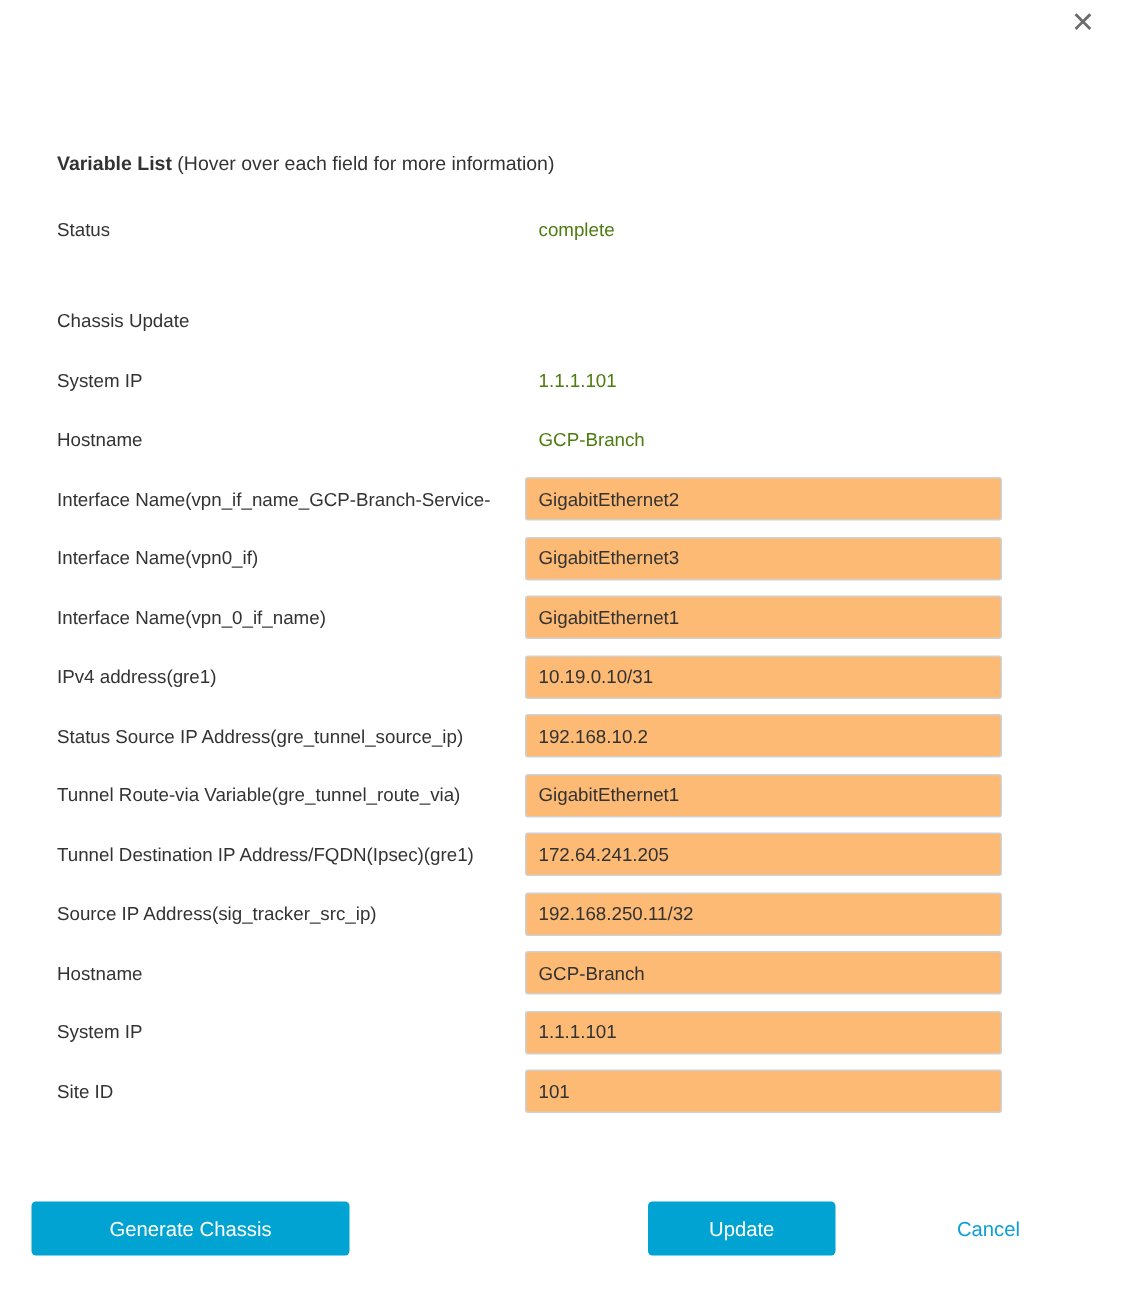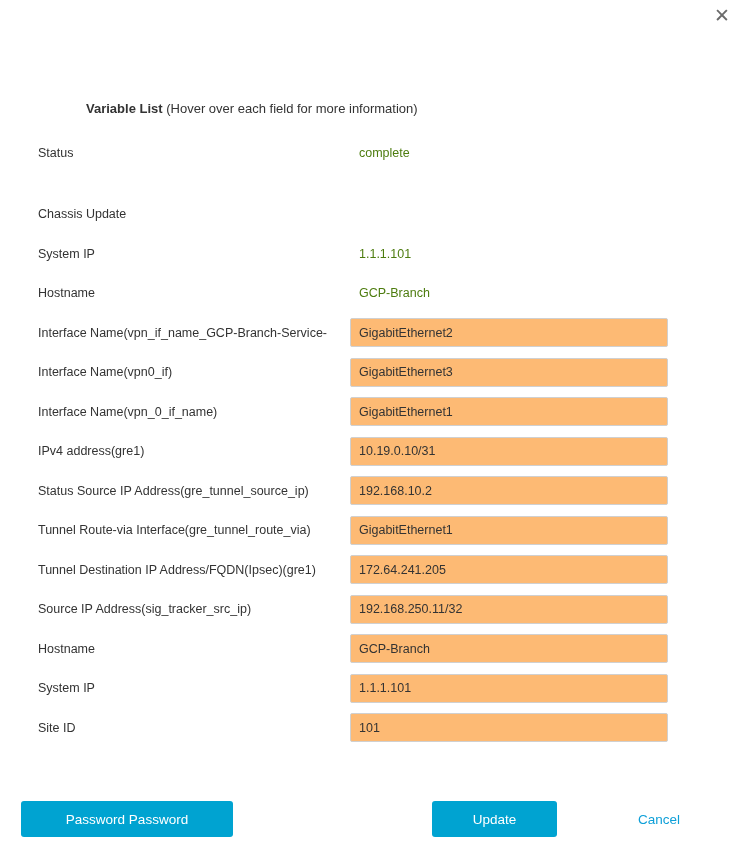--- a/index.html
+++ b/index.html
@@ -49,21 +49,20 @@
   }
   .section-head {
     position: absolute;
     left: 38px;
     top: 101px;
     font-size: 13px;
     color: #333;
   }
   .section-head b {
     font-weight: bold;
-    margin-left: 48px;
   }
   .section-head span.hint {
     font-weight: normal;
   }
   .form {
     position: absolute;
     left: 0;
     top: 133px;
     width: 752px;
   }
@@ -206,21 +205,21 @@
       <div class="label">IPv4 address(gre1)</div>
       <input class="input" type="text" value="10.19.0.10/31" style="">
     </div>
 
     <div class="row">
       <div class="label">Status Source IP Address(gre_tunnel_source_ip)</div>
       <input class="input" type="text" value="192.168.10.2" style="">
     </div>
 
     <div class="row">
-      <div class="label">Tunnel Route-via Interface(gre_tunnel_route_via)</div>
+      <div class="label">Tunnel Route-via Variable(gre_tunnel_route_via)</div>
       <input class="input" type="text" value="GigabitEthernet1" style="">
     </div>
 
     <div class="row">
       <div class="label">Tunnel Destination IP Address/FQDN(Ipsec)(gre1)</div>
       <input class="input" type="text" value="172.64.241.205" style="">
     </div>
 
     <div class="row">
       <div class="label">Source IP Address(sig_tracker_src_ip)</div>
@@ -238,18 +237,18 @@
     </div>
 
     <div class="row">
       <div class="label">Site ID</div>
       <input class="input" type="text" value="101" style="">
     </div>
 
   </div>
 
   <div class="footer">
-    <button class="btn btn-primary btn-generate">Password Password</button>
+    <button class="btn btn-primary btn-generate">Generate Chassis</button>
     <button class="btn btn-primary btn-update">Update</button>
     <button class="btn-cancel">Cancel</button>
   </div>
 
 </div>
 
 </body></html>

